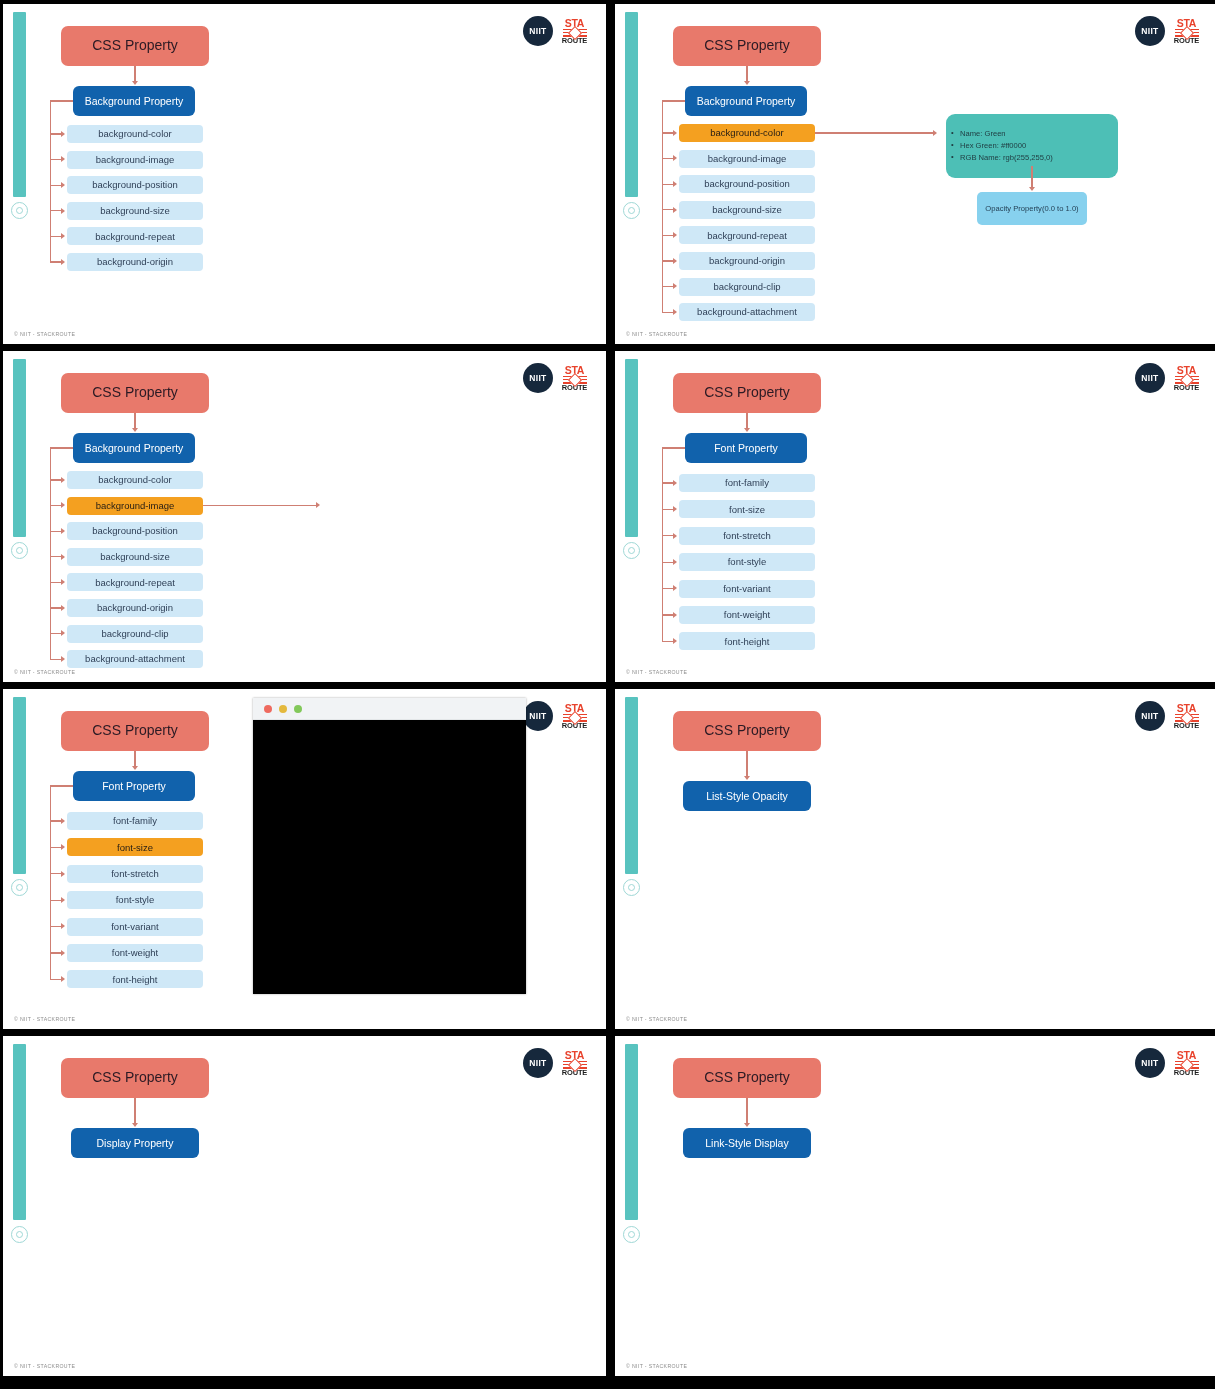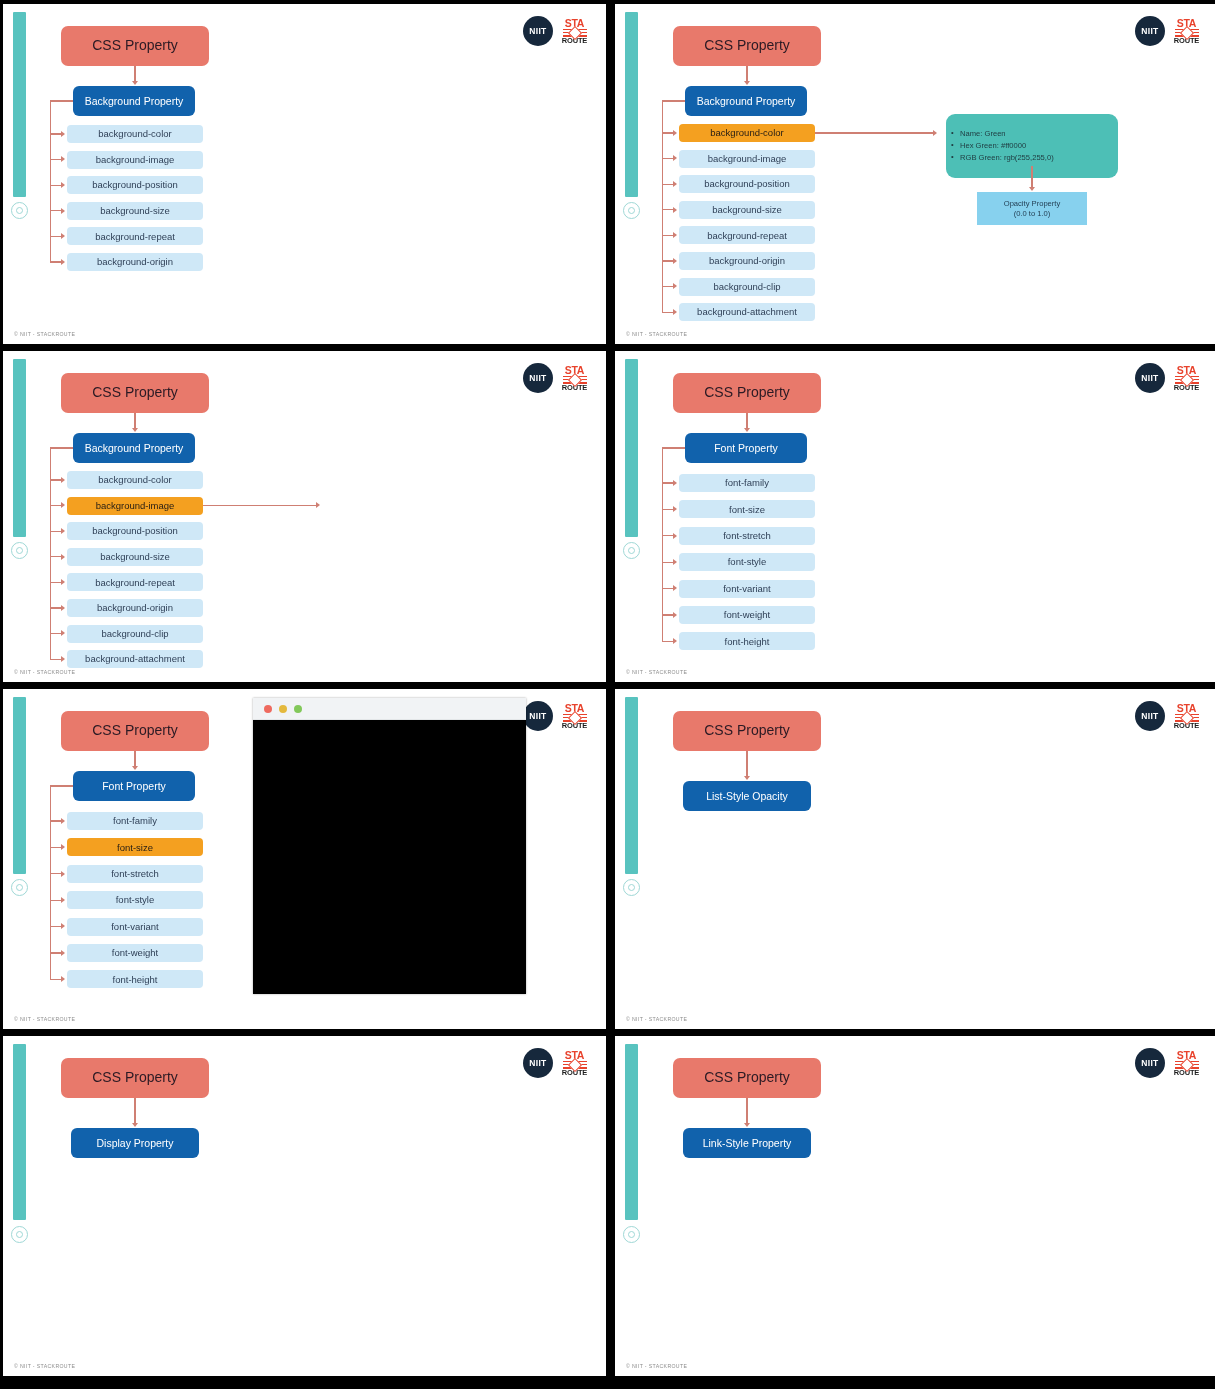--- a/index.html
+++ b/index.html
@@ -140,23 +140,23 @@
   }
   .n-note ul { list-style: none; padding-left: 14px; }
   .n-note li { position: relative; line-height: 1.62; text-align: left; white-space: nowrap; }
   .n-note li::before {
     content: "•";
     position: absolute; left: -9px; top: -1px;
   }
   .n-opacity {
     background: #87d1ee;
     color: #254257;
-    border-radius: 0;
+    border-radius: 5px;
     font-size: 7.6px;
-    flex-direction: column;
+    flex-direction: row;
   }
   
   .vline { position: absolute; background: #cf7f73; width: 1.3px; }
   .hline { position: absolute; background: #cf7f73; height: 1.3px; }
   .arrow-down {
     position: absolute;
     width: 0; height: 0;
     border-left: 3.2px solid transparent;
     border-right: 3.2px solid transparent;
     border-top: 4.6px solid #cf7f73;
@@ -276,21 +276,21 @@
       <div class="hline" style="left: 47px; top: 281.95px; width: 12px;"></div>
       <div class="arrow-right" style="left: 58px; top: 279.4px;"></div>
       <div class="node n-leaf" style="left: 64px; top: 273.6px; width: 136px; height: 18px;">background-clip</div>
       <div class="hline" style="left: 47px; top: 307.55px; width: 12px;"></div>
       <div class="arrow-right" style="left: 58px; top: 305px;"></div>
       <div class="node n-leaf" style="left: 64px; top: 299.2px; width: 136px; height: 18px;">background-attachment</div>
       <div class="node n-note" style="left: 331px; top: 110px; width: 172px; height: 64px;">
         <ul>
           <li>Name: Green</li>
           <li>Hex Green: #ff0000</li>
-          <li>RGB Green: rgb(255,255,0)</li>
+          <li>RGB Name: rgb(255,255,0)</li>
         </ul>
       </div>
       <div class="vline" style="left: 416.35px; top: 162px; height: 22px;"></div>
       <div class="arrow-down" style="left: 413.8px; top: 183px;"></div>
       <div class="node n-opacity" style="left: 362px; top: 188px; width: 110px; height: 33px;">
         <div>Opacity Property</div>
         <div>(0.0 to 1.0)</div>
       </div>
     </div>
     <div class="slide">
@@ -498,15 +498,15 @@
             <span></span>
             <i></i>
           </div>
           <div class="l2">ROUTE</div>
         </div>
       </div>
       <div class="footer">© NIIT - STACKROUTE</div>
       <div class="node n-root" style="left: 58px; top: 22px; width: 148px; height: 40px;">CSS Property</div>
       <div class="vline" style="left: 131.35px; top: 62px; height: 26px;"></div>
       <div class="arrow-down" style="left: 128.8px; top: 87px;"></div>
-      <div class="node n-cat" style="left: 68px; top: 92px; width: 128px; height: 30px;">Link-Style Property</div>
+      <div class="node n-cat" style="left: 68px; top: 92px; width: 128px; height: 30px;">Link-Style Display</div>
     </div>
   </div>
 
 </body></html>

